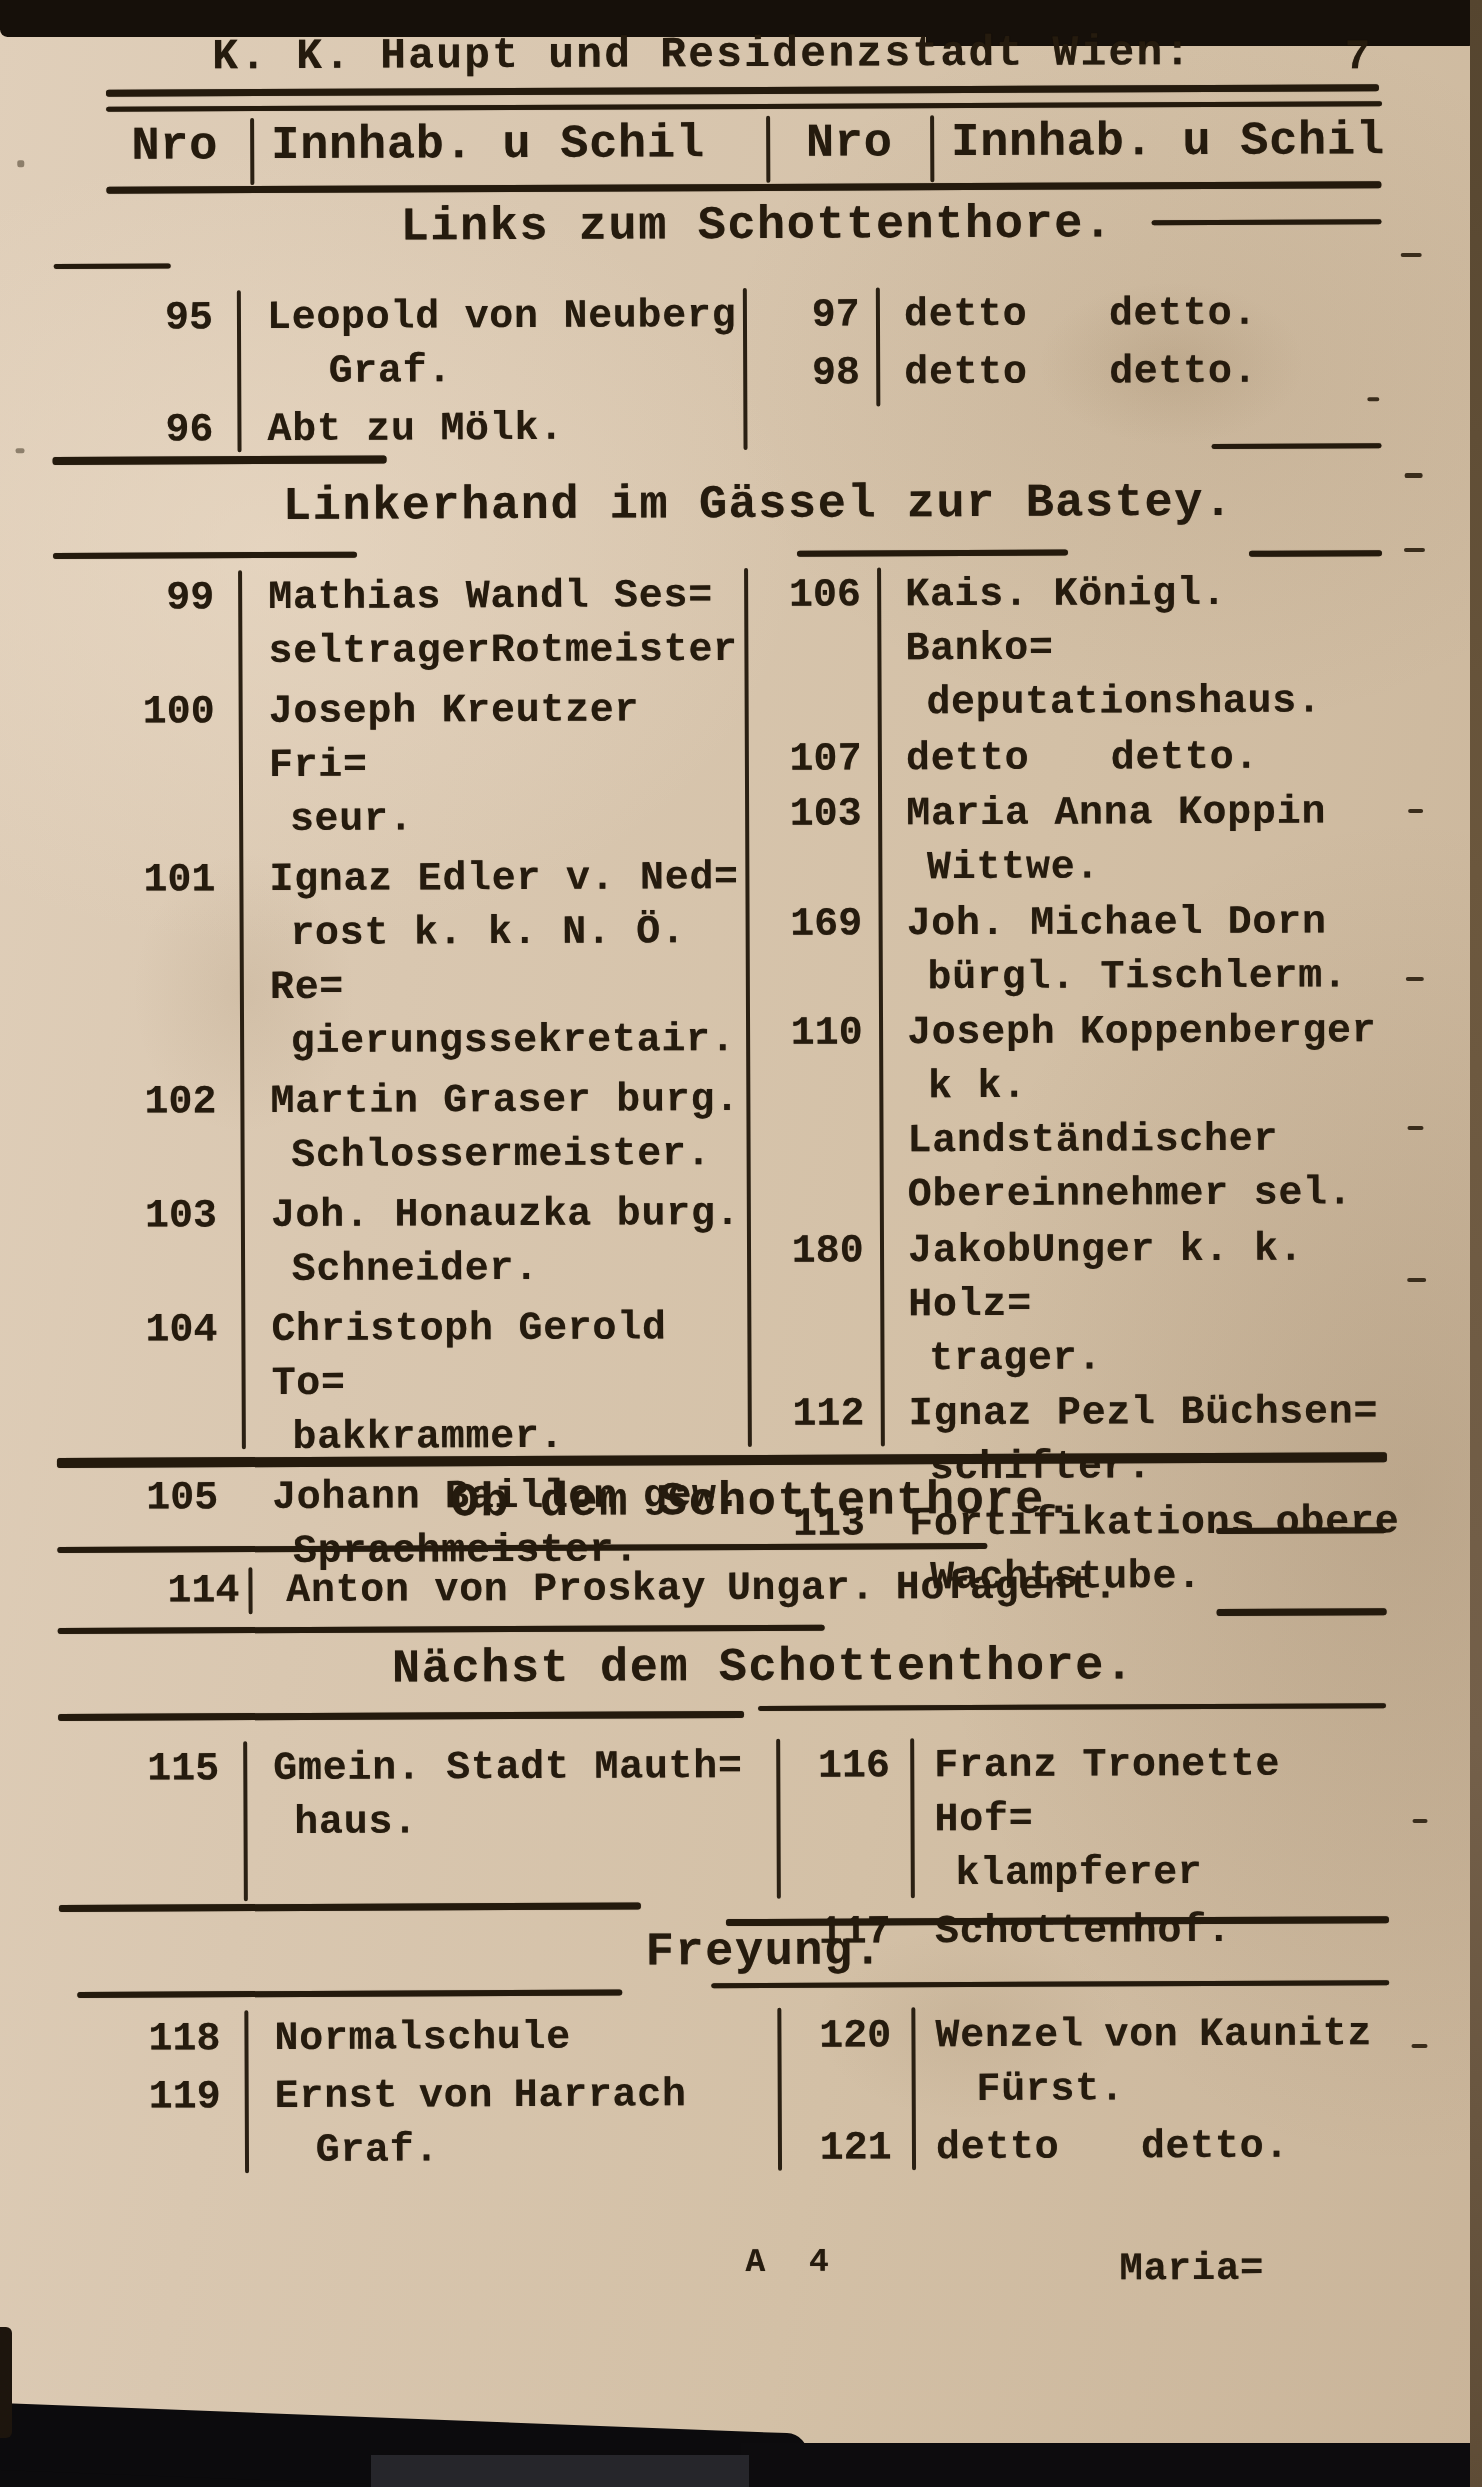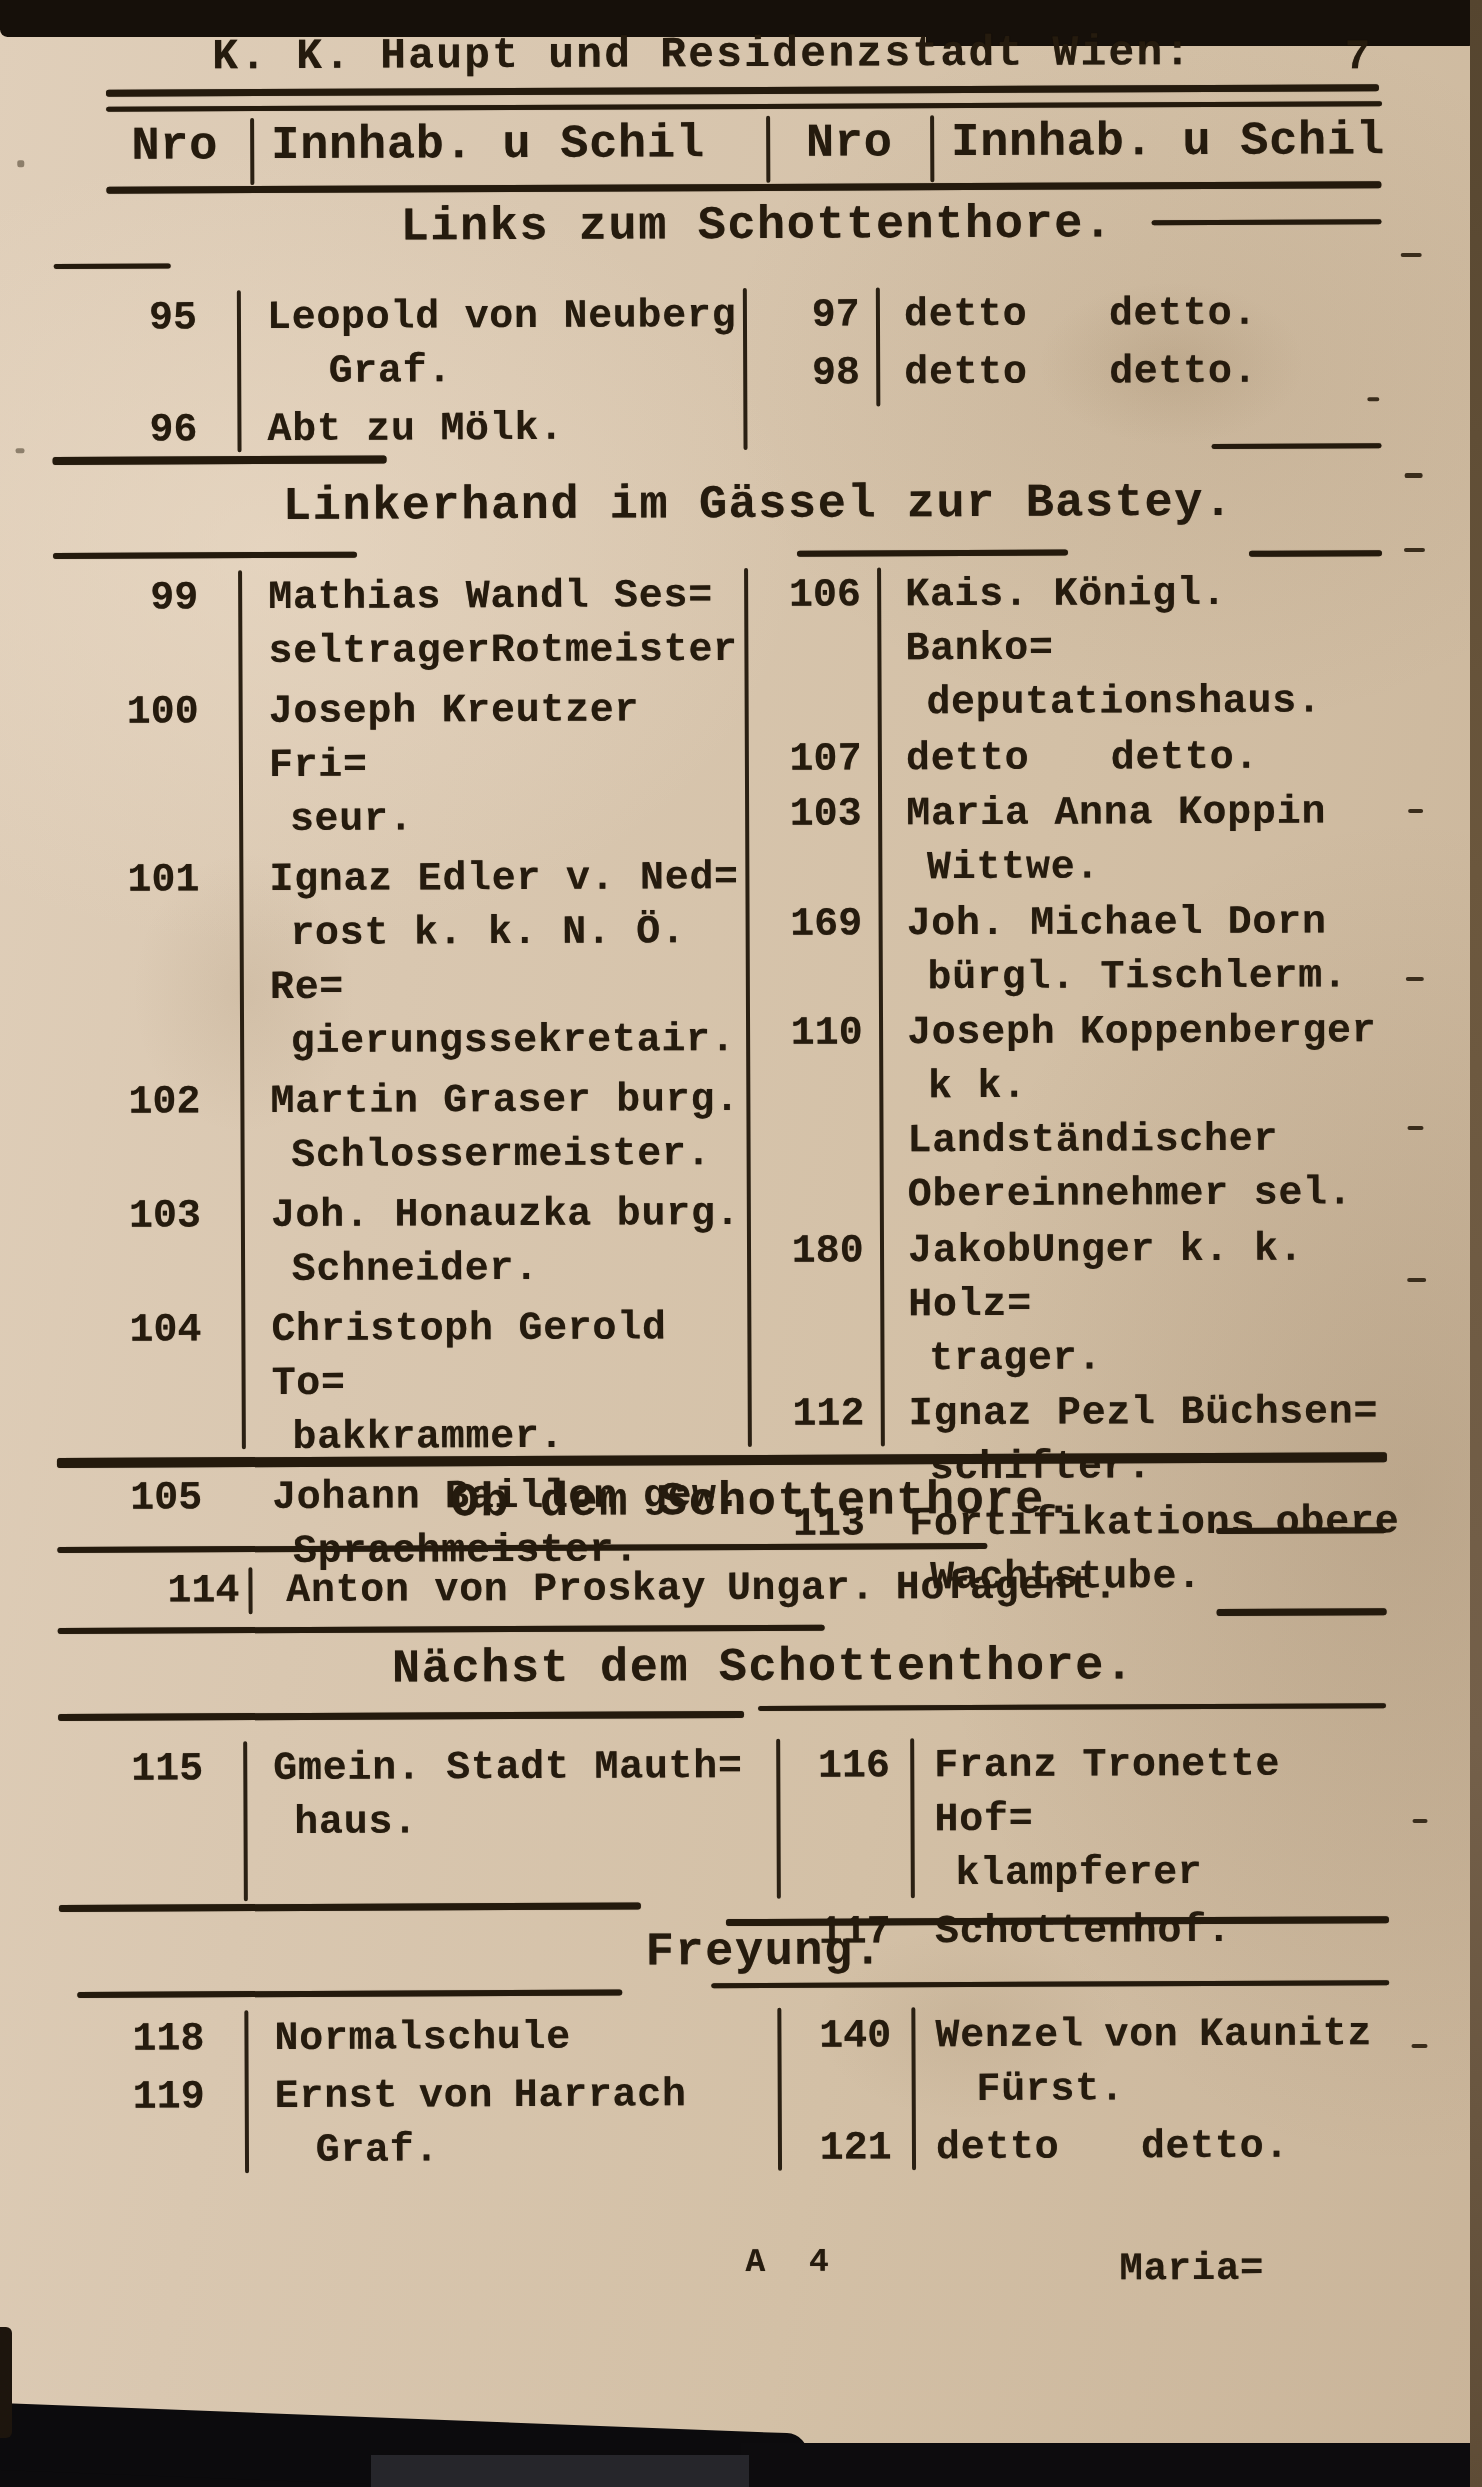--- a/index.html
+++ b/index.html
@@ -19,21 +19,21 @@
   .hr{position:absolute;background:#241a0d;border-radius:3px;box-shadow:0 0 0.7px rgba(30,20,8,.6);}
   .vline{position:absolute;width:3.7px;background:#2a2013;border-radius:2.2px;}
   .main-title{font-size:43px;letter-spacing:2.2px;text-align:center;}
   .pagenum{font-size:42px;}
   .colhead{font-size:47px;letter-spacing:0.7px;white-space:nowrap;}
   .sec-title{font-size:47px;letter-spacing:1.5px;text-align:center;white-space:nowrap;}
   .half{position:absolute;display:flex;flex-direction:column;gap:4.4px;}
   .entry{display:flex;align-items:flex-start;}
   .e-num{font-size:40px;line-height:54px;text-align:right;flex:0 0 auto;box-sizing:border-box;}
   .e-text{font-size:40px;line-height:54px;white-space:pre-line;letter-spacing:0.7px;flex:1 1 auto;box-sizing:border-box;}
-  .lh .e-num{flex-basis:185px;padding-right:40px;}
+  .lh .e-num{flex-basis:185px;padding-right:24px;}
   .lh .e-text{padding-left:30px;}
   .rh .e-num{flex-basis:117px;padding-right:16.3px;}
   .rh .e-text{padding-left:28px;}
   .row114{display:flex;align-items:flex-start;}
   .scan-dark{position:absolute;background:#16100a;}
   .mark{position:absolute;background:#3a2d1c;border-radius:2.2px;}
   .stain{position:absolute;border-radius:50%;pointer-events:none;}
 </style>
 </head>
 <body>
@@ -252,21 +252,21 @@
         <div class="e-num">119</div>
         <div class="e-text">Ernst von Harrach
  Graf.</div>
       </div>
     </div>
     <div class="vline" style="left:241px;top:2008px;height:163px;"></div>
     <div class="vline" style="left:774px;top:2008px;height:163px;"></div>
 
     <div class="half rh ink" style="left:787px;top:2010px;width:614px;height:160px;">
       <div class="entry">
-        <div class="e-num">140</div>
+        <div class="e-num">120</div>
         <div class="e-text">Wenzel von Kaunitz
  Fürst.</div>
       </div>
       <div class="entry">
         <div class="e-num">121</div>
         <div class="e-text">detto  detto.</div>
       </div>
     </div>
     <div class="vline" style="left:908px;top:2008px;height:163px;"></div>
 

